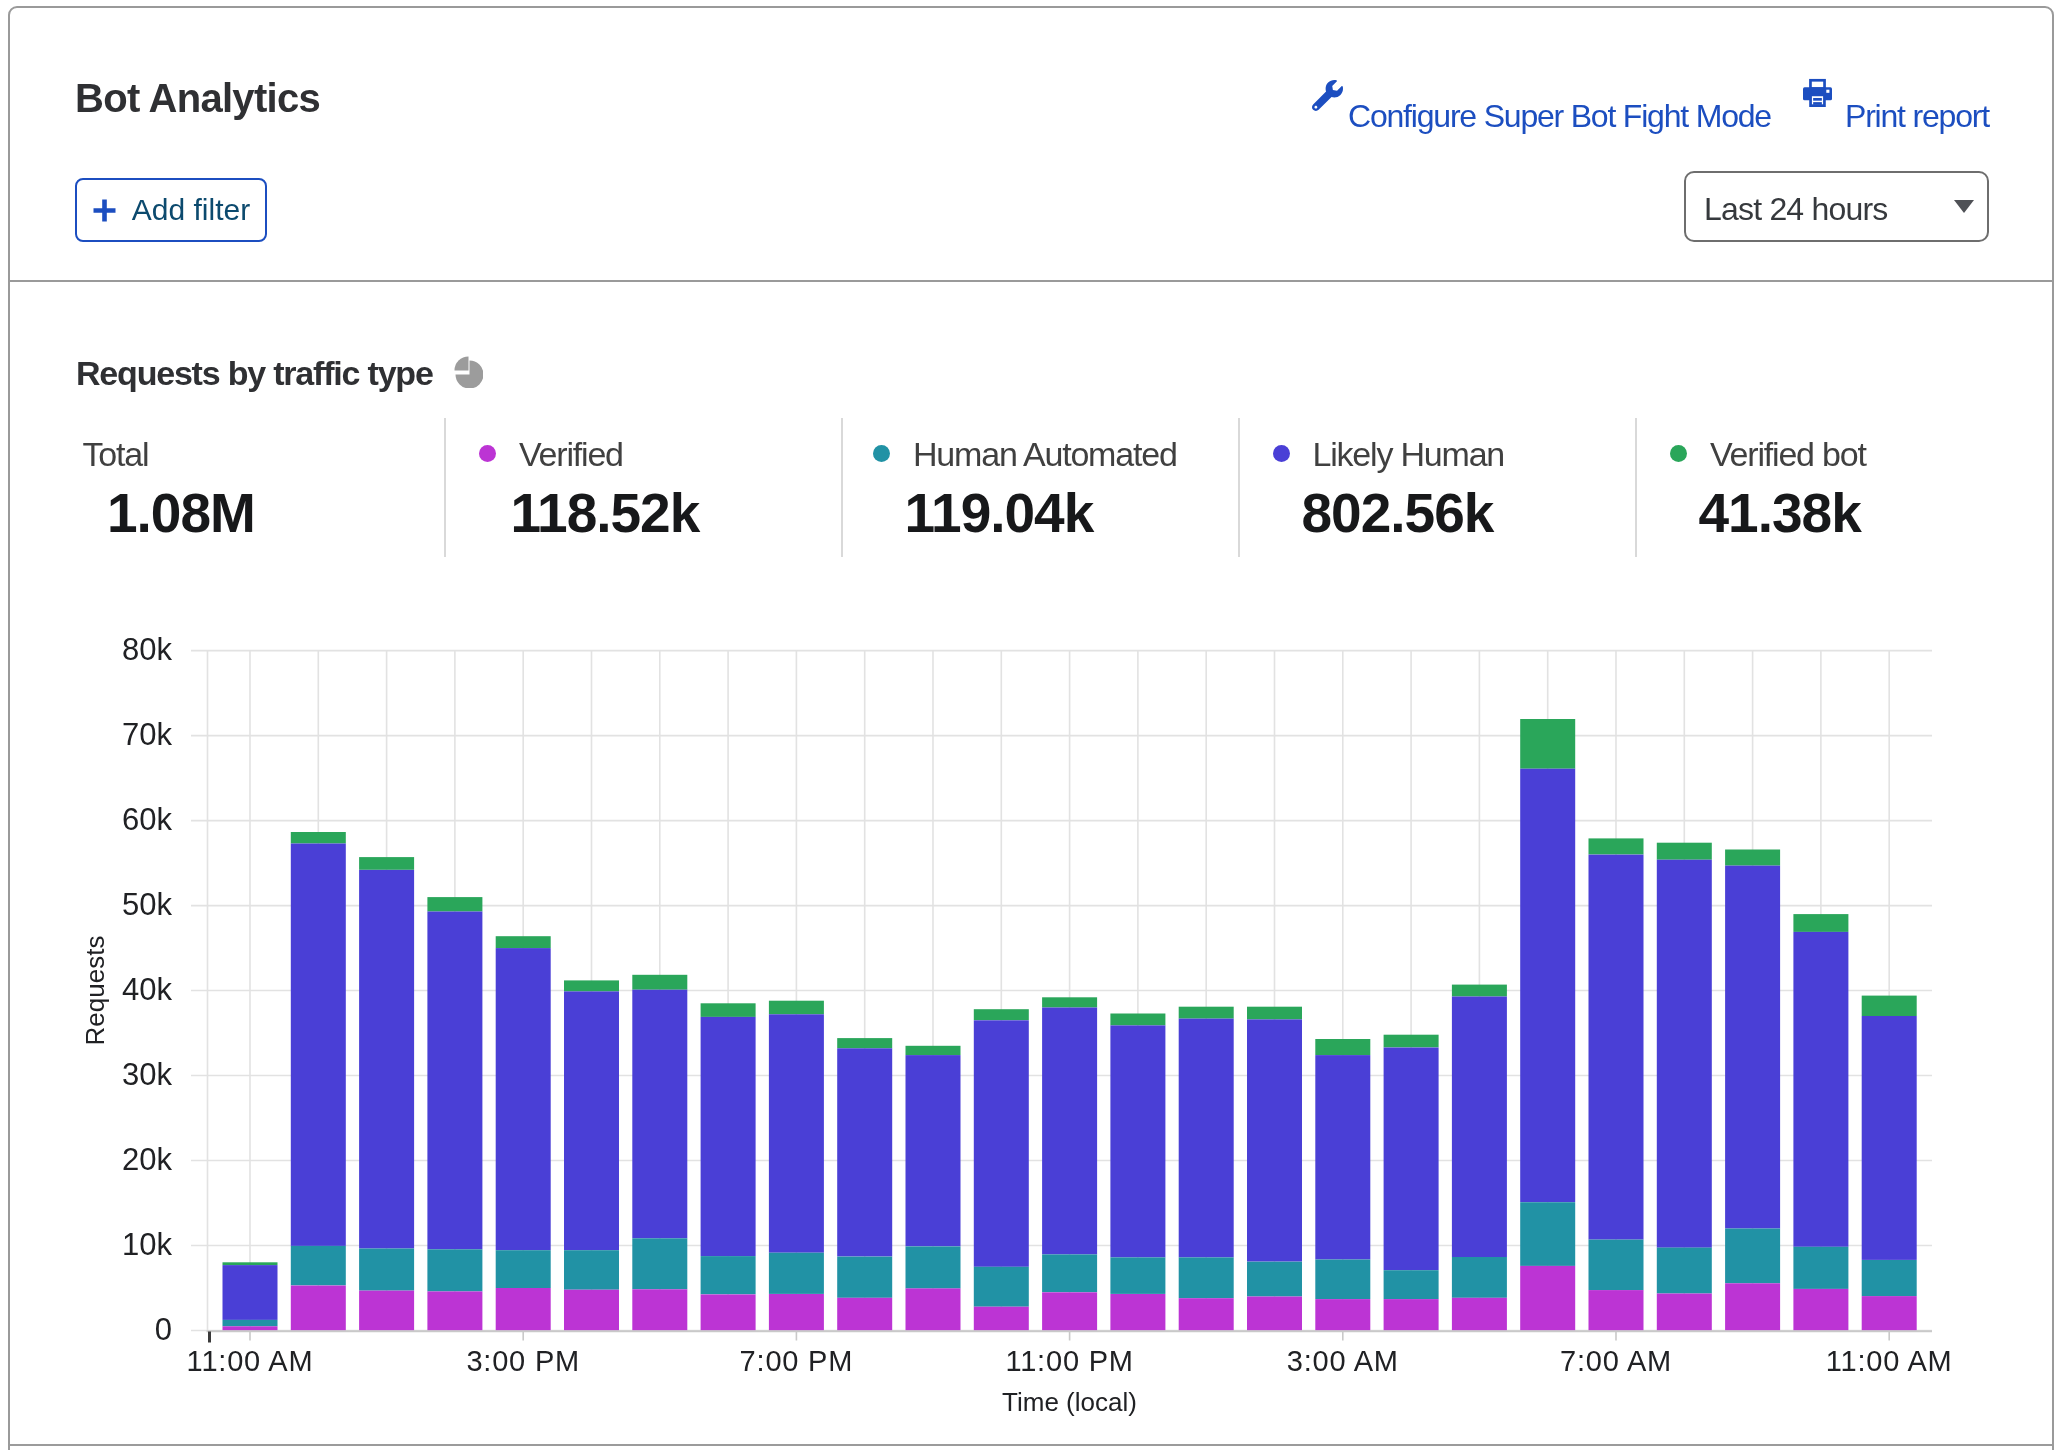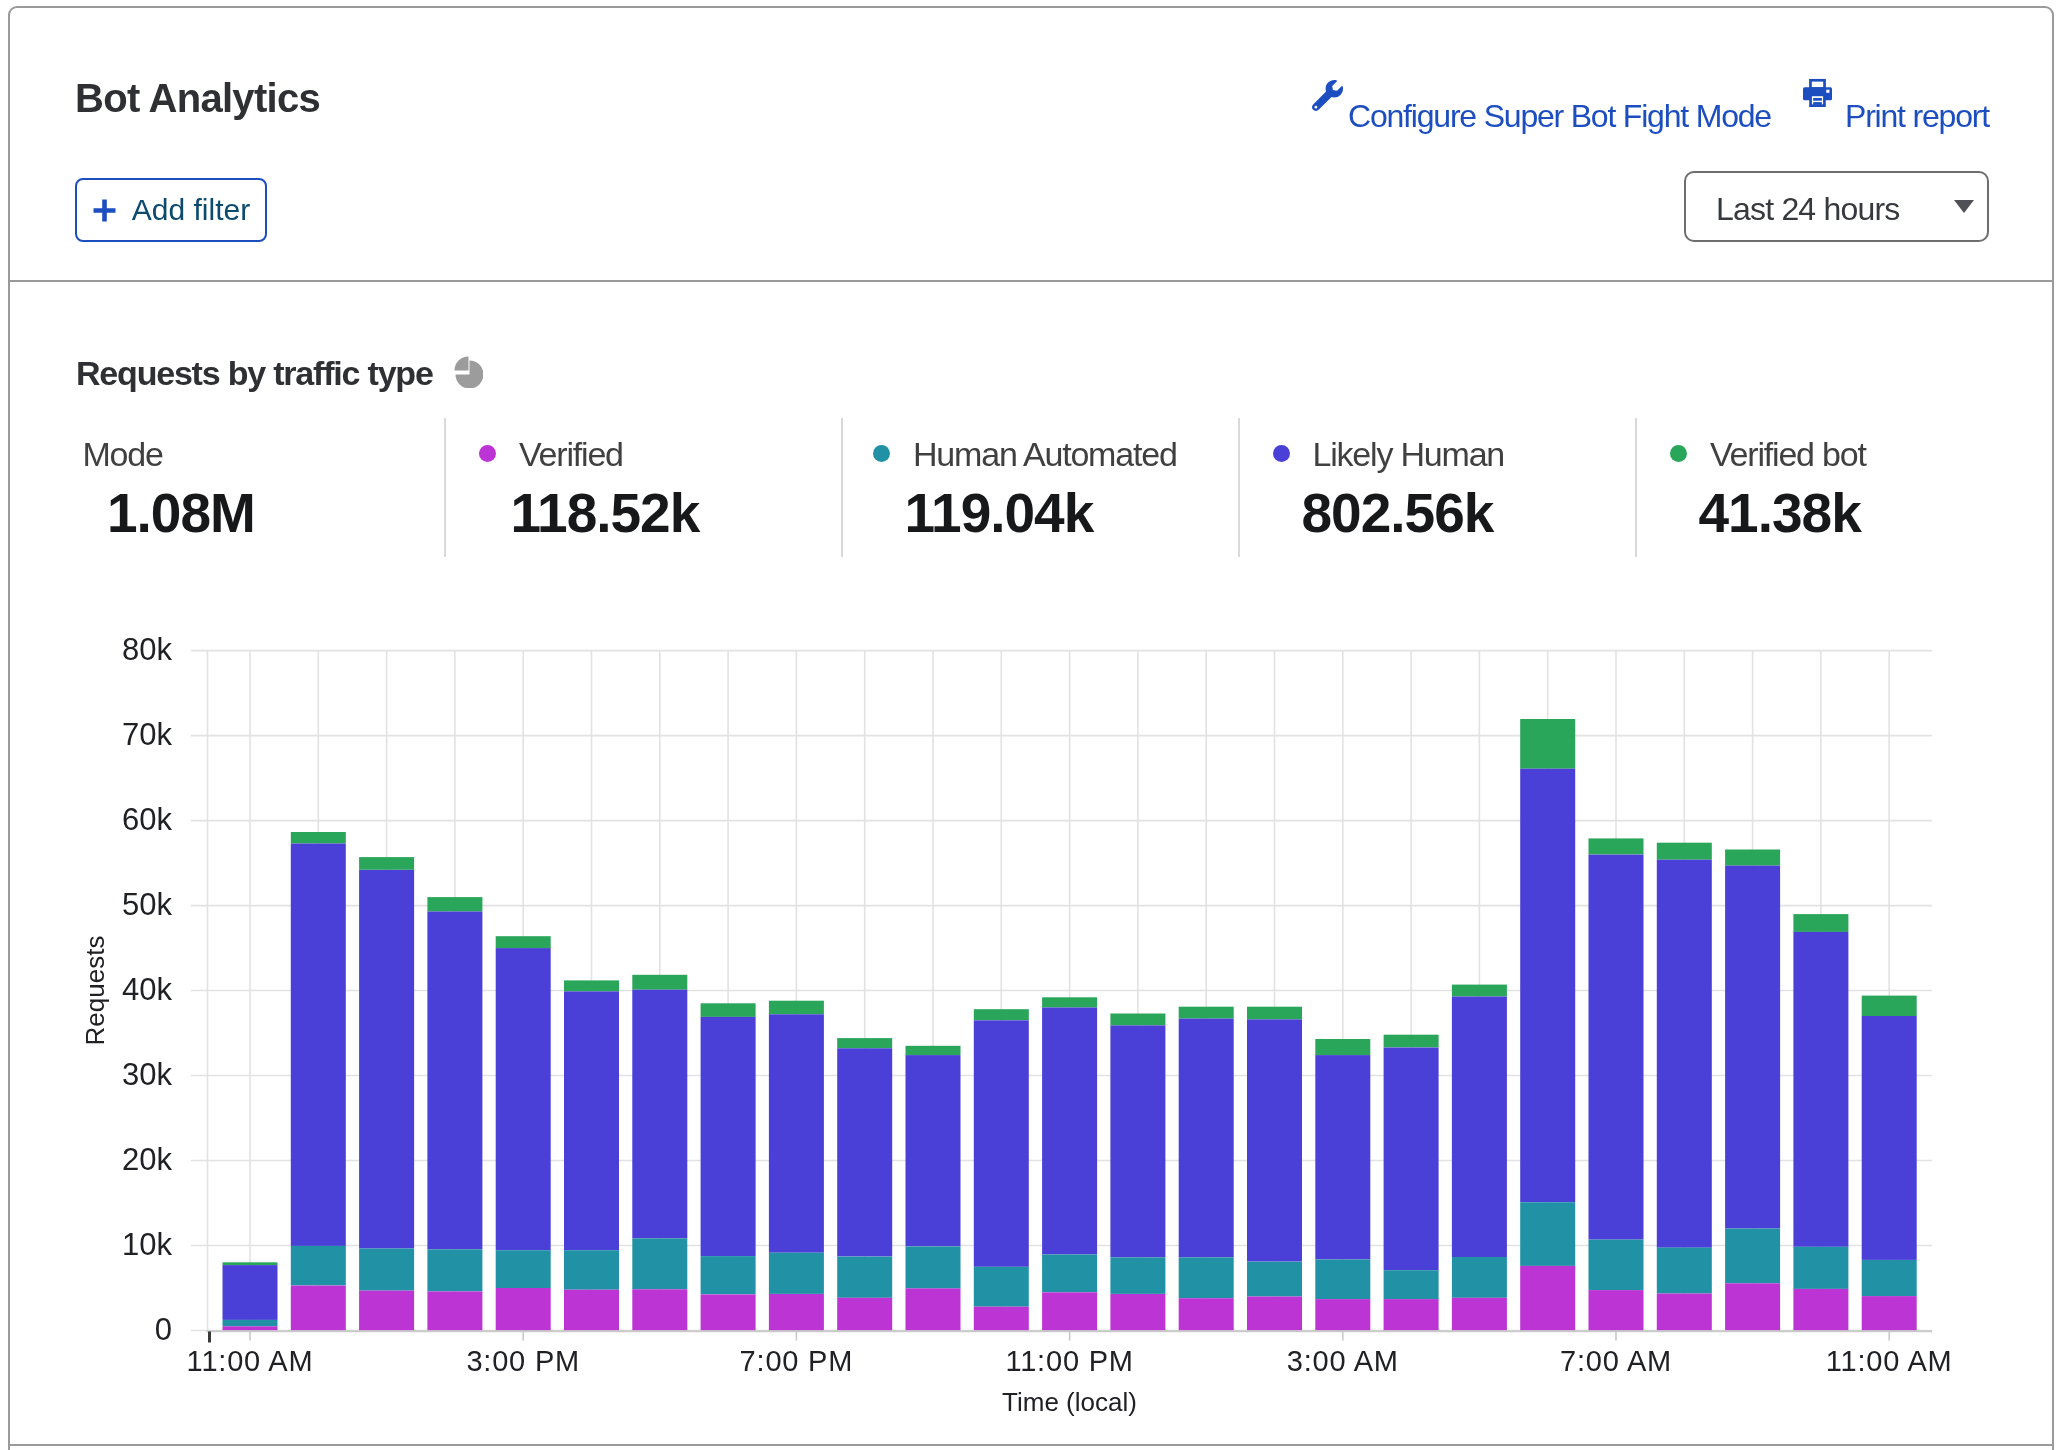--- a/index.html
+++ b/index.html
@@ -2,21 +2,21 @@
 <html><head><meta charset="utf-8"><style>
 * { margin:0; padding:0; box-sizing:border-box; }
 html,body { width:2062px; height:1450px; background:#fff; font-family:"Liberation Sans", sans-serif; overflow:hidden; }
 #page { position:relative; width:2062px; height:1450px; }
 #card { position:absolute; left:8px; top:6px; width:2046px; height:1500px; border:2px solid #9a9a9a; border-radius:9px; }
 #hdiv { position:absolute; left:8px; top:280px; width:2046px; height:2px; background:#9a9a9a; }
 #botline { position:absolute; left:9px; top:1444px; width:2045px; height:2px; background:#9b9b9b; }
 #title { position:absolute; left:75px; top:76px; font-size:40px; font-weight:bold; color:#2f3033; letter-spacing:-0.7px; }
 .link { position:absolute; font-size:32px; color:#1c4ec0; letter-spacing:-1.2px;margin-top:21px; }
 #addf { position:absolute; left:75px; top:178px; width:192px; height:64px; border:2.5px solid #1c4ec0; border-radius:8px; display:flex; align-items:center; justify-content:center; color:#0c4a6e; font-size:30px; }
-#sel { position:absolute; left:1684px; top:171px; width:305px; height:71px; border:2px solid #6e6e6e; border-radius:10px; font-size:32px; color:#36393d; letter-spacing:-0.8px; line-height:72px; padding-left:30px; }
+#sel { position:absolute; left:1684px; top:171px; width:305px; height:71px; border:2px solid #6e6e6e; border-radius:10px; font-size:32px; color:#36393d; letter-spacing:-0.8px; line-height:72px; padding-left:18px; }
 #h2 { position:absolute; left:76px; top:354px; font-size:34px; font-weight:bold; color:#2f3033; letter-spacing:-1.2px;text-align:right; }
 .slab { position:absolute; top:435px; font-size:34px; color:#404040; letter-spacing:-1.2px; }
 .sval { position:absolute; top:481px; font-size:55px; font-weight:bold; color:#17181a; letter-spacing:-1px;margin-left:28px; }
 .dot { position:absolute; top:445px; width:17px; height:17px; border-radius:50%; }
 .sdiv { position:absolute; top:418px; width:2px; height:139px; background:#d9d9d9; }
 #chart { position:absolute; left:0; top:620px; }
 </style></head><body>
 <div id="page">
   <div id="card"></div>
   <div id="hdiv"></div>
@@ -40,21 +40,21 @@
       </svg>Add filter</div>
   <div id="sel">Last 24 hours</div>
   <svg width="20" height="13" viewBox="0 0 20 13" style="position:absolute;left:1954px;top:200px">
       <path d="M0 0h20L10 13z" fill="#4f5156"></path>
     </svg>
   <div id="h2">Requests by traffic type</div>
   <svg width="32" height="32" viewBox="0 0 32 32" style="position:absolute;left:451px;top:356px">
 <path d="M17.5 14.5 L17.5 0.5 A14 14 0 0 0 3.5 14.5 Z" fill="#9c9c9c"></path>
 <path d="M18 18 L18 4 A14 14 0 1 1 4 18 Z" fill="#9c9c9c" transform="translate(0.5,0.5)"></path>
 </svg>
-  <div class="slab" style="left:82.5px">Mode</div>
+  <div class="slab" style="left:82.5px">Total</div>
 <div class="sval" style="left:79px">1.08M</div>
 <div class="dot" style="left:479.0px;background:#bc34d4"></div>
 <div class="slab" style="left:519.0px">Verified</div>
 <div class="sval" style="left:482.5px">118.52k</div>
 <div class="dot" style="left:873.0px;background:#2192a5"></div>
 <div class="slab" style="left:913.0px">Human Automated</div>
 <div class="sval" style="left:876.5px">119.04k</div>
 <div class="dot" style="left:1272.5px;background:#4a3fd6"></div>
 <div class="slab" style="left:1312.5px">Likely Human</div>
 <div class="sval" style="left:1273.5px">802.56k</div>

